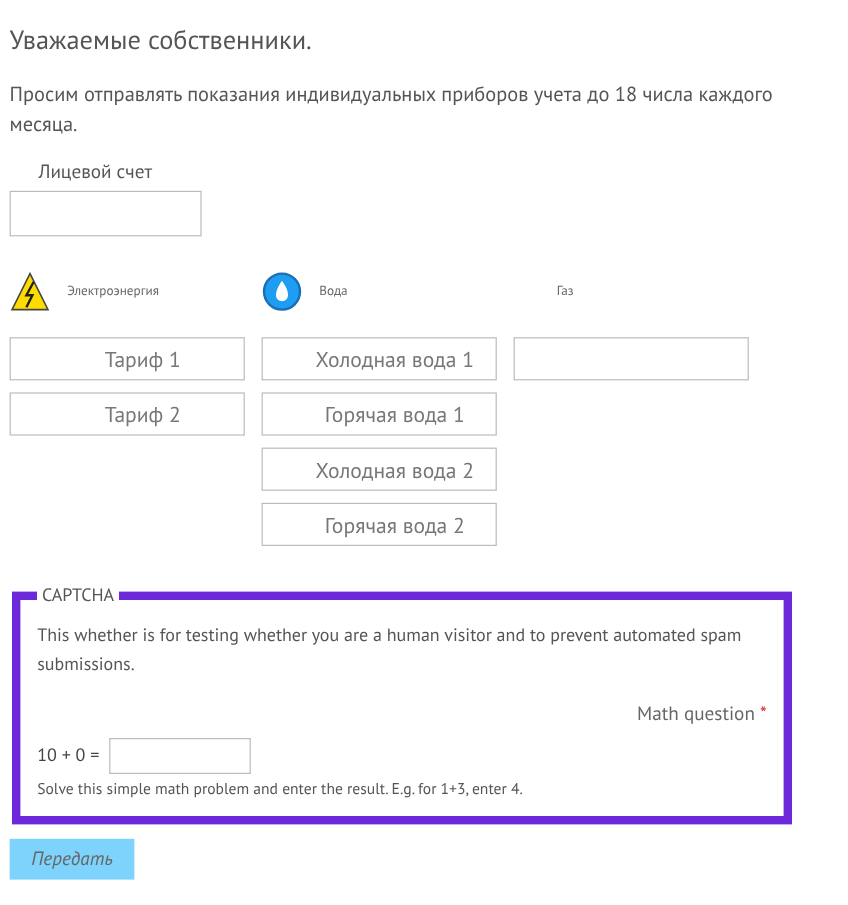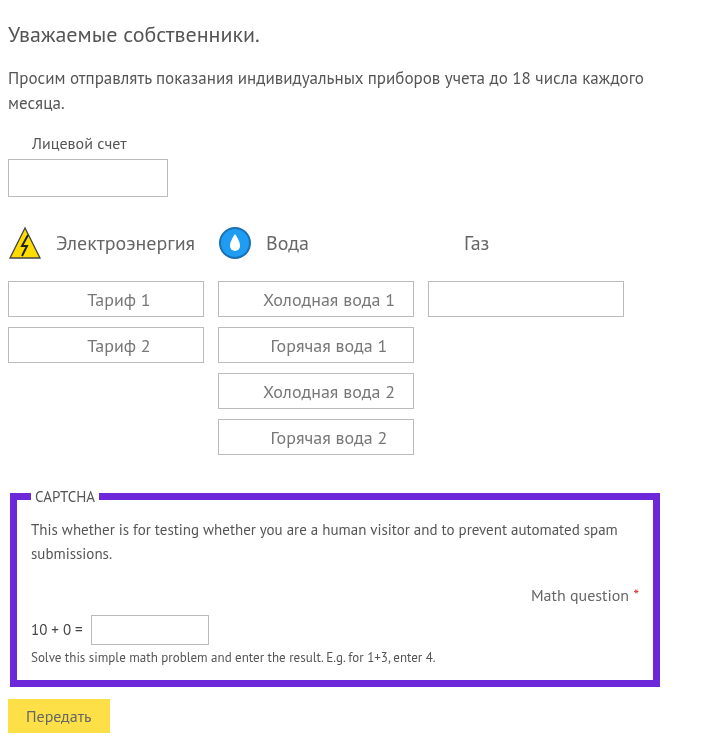--- a/index.html
+++ b/index.html
@@ -48,21 +48,21 @@
     display: flex;
     flex-direction: column;
   }
   .col-head {
     display: flex;
     align-items: center;
     height: 40px;
     margin-bottom: 18px;
   }
   .col-head-label {
-    font-size: 20px;
+    font-size: 11px;
     color: #666;
     margin-left: 14px;
   }
   .col-head-label.noicon {
     margin-left: 36px;
   }
   .meter-input {
     width: 196px;
     height: 36px;
     border: 1px solid #bbb;
@@ -119,27 +119,28 @@
     padding: 0 6px;
     font-size: 15px;
   }
   .math-help {
     font-size: 13px;
     color: #555;
     margin-top: 3px;
   }
   .submit-btn {
     margin-top: 12px;
-    background: #fde047;
+    background: #7dd3fc;
     border: none;
     color: #666;
     font-size: 16px;
     padding: 7px 18px;
     font-family: inherit;
     cursor: pointer;
+    font-style: italic;
   }
   .icon-wrap {
     width: 34px;
     height: 34px;
     display: flex;
     align-items: center;
     justify-content: center;
   }
 </style>
 </head>

